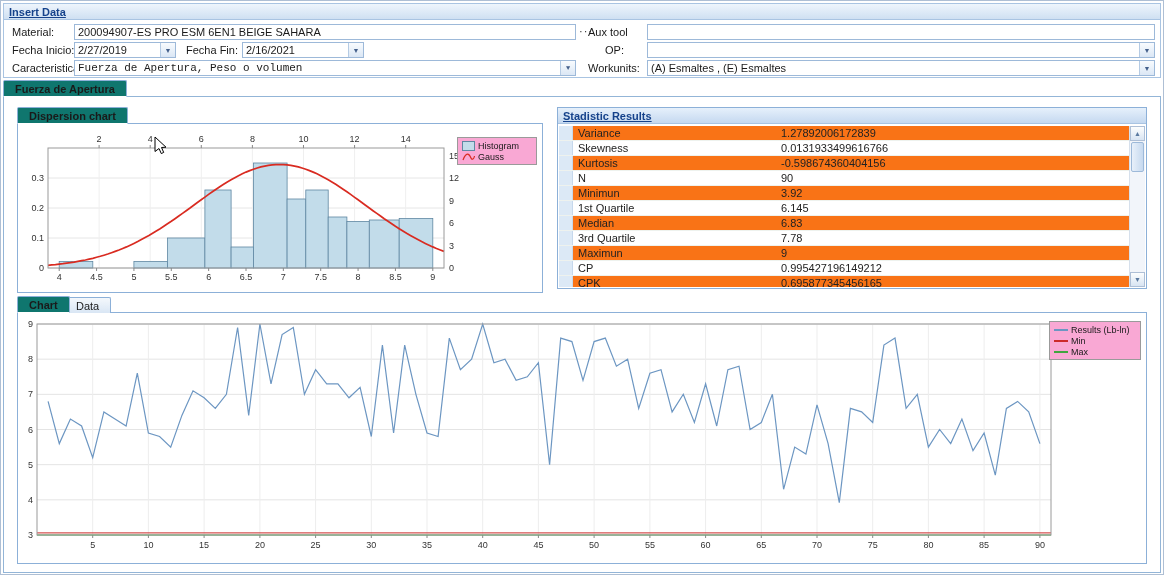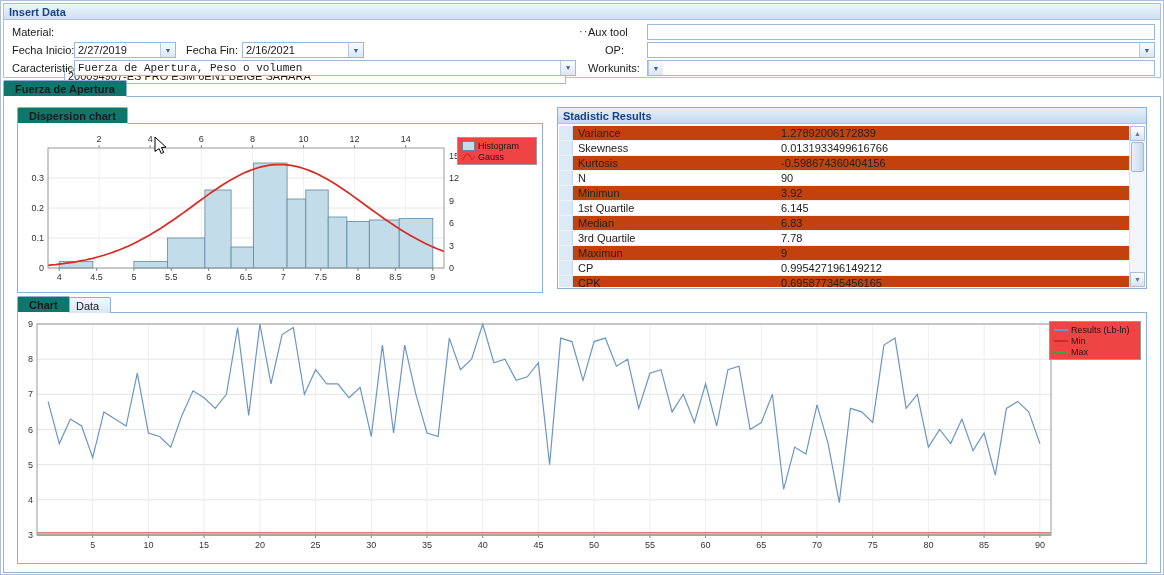--- a/index.html
+++ b/index.html
@@ -1,57 +1,57 @@
 <!DOCTYPE html>
 <html><head>
 <meta charset="utf-8">
 <style>
   html,body{margin:0;padding:0;background:#f0f0f0;font-family:"Liberation Sans",sans-serif;}
   .app{position:relative;width:1164px;height:575px;background:#ffffff;border:1px solid #aebfd4;box-sizing:border-box;font-size:11px;color:#1a1a1a;overflow:hidden;}
   .panel{position:absolute;border:1px solid #8cb0d8;background:#fff;box-sizing:border-box;}
   .group-header{height:16px;line-height:15px;padding:1px 5px;font-weight:bold;color:#15428b;
-    background:linear-gradient(#eef5fc,#cfe0f2);border-bottom:1px solid #a9c4e2;box-sizing:border-box;}
+    background:linear-gradient(#eef5fc,#cfe0f2);border-bottom:1px solid #a9c4e2;box-sizing:border-box;text-decoration:underline;}
   .lbl{position:absolute;height:14px;line-height:14px;white-space:nowrap;}
   .field{position:absolute;height:16px;border:1px solid #9db9d9;background:#fff;box-sizing:border-box;
     display:flex;align-items:center;overflow:hidden;}
   .field .val{flex:1;padding:0 3px;white-space:nowrap;overflow:hidden;line-height:14px;}
   .combo-arrow{width:14px;height:100%;border-left:1px solid #b5cbe4;background:linear-gradient(#f8fbfe,#dbe7f5);
     display:flex;align-items:center;justify-content:center;color:#44608c;font-size:7px;flex:0 0 auto;}
   .dots-btn{position:absolute;height:16px;width:16px;line-height:14px;text-align:center;color:#333;
     background:#fff;cursor:default;letter-spacing:1px;}
   .tab{position:absolute;height:17px;line-height:16px;padding:0 11px;background:#0f766e;border:1px solid #8cb0d8;
     border-radius:2px 2px 0 0;box-sizing:border-box;font-weight:bold;z-index:3;border-bottom:1px solid #fff;}
   .tab.unsel{background:linear-gradient(#f4f8fc,#d9e6f4);font-weight:normal;z-index:1;border-bottom:none;height:16px;}
-  .legend-box{position:absolute;border:1px solid #9a9a9a;background:#ef4444;padding:2px 4px;font-size:9px;z-index:4;}
+  .legend-box{position:absolute;border:1px solid #9a9a9a;background:#f9a8d4;padding:2px 4px;font-size:9px;z-index:4;}
   .legend-item{display:flex;align-items:center;height:11px;white-space:nowrap;}
   .legend-item .mark{margin-right:3px;flex:0 0 auto;}
   .stats-table{position:absolute;left:1px;right:16px;top:18px;bottom:1px;overflow:hidden;background:#fff;}
   .stats-row{display:flex;height:14px;line-height:14px;border-bottom:1px solid #eef2ee;}
-  .stats-row.alt{background:#c2410c;}
+  .stats-row.alt{background:#f97316;}
   .cell-icon{width:13px;background:#dce9f6;border-right:1px solid #c6d8ec;flex:0 0 auto;}
   .cell-name{width:186px;padding-left:5px;flex:0 0 auto;color:#222;}
   .cell-value{flex:1;padding-left:4px;color:#222;margin-left:13px;}
   .scrollbar{position:absolute;top:18px;bottom:1px;right:1px;width:15px;background:#f2f5fa;border-left:1px solid #d6e0ec;}
   .sb-btn{position:absolute;left:0;width:15px;height:15px;background:linear-gradient(#fdfefe,#d8e4f2);
     border:1px solid #aebfd6;box-sizing:border-box;color:#5b7aa0;font-size:7px;text-align:center;line-height:13px;}
   .sb-thumb{position:absolute;left:1px;width:13px;height:30px;top:16px;background:linear-gradient(90deg,#e8f0fa,#c6d9ef);
     border:1px solid #9db9d9;box-sizing:border-box;border-radius:2px;}
   svg text.tick{font-family:"Liberation Sans",sans-serif;font-size:9px;fill:#333;}
   .cursor{position:absolute;z-index:9;}
 </style>
 </head>
 <body>
 
 <div class="app">
 
   <div class="panel" style="left:2px;top:2px;width:1158px;height:75px;border-color:#a9c4e2;">
     <div class="group-header">Insert Data</div>
 
     <div class="lbl" style="left:8px;top:21px;">Material:</div>
-    <div class="field" style="left:60px;top:20px;width:502px;margin-top:44px;">
+    <div class="field" style="left:70px;top:20px;width:502px;">
       <span class="val">200094907-ES PRO ESM 6EN1 BEIGE SAHARA</span>
     </div>
     <div class="dots-btn" style="left:574px;top:20px;">···</div>
 
     <div class="lbl" style="left:584px;top:21px;">Aux tool</div>
     <div class="field" style="left:643px;top:20px;width:508px;">
       <span class="val"></span>
     </div>
 
     <div class="lbl" style="left:8px;top:39px;">Fecha Inicio:</div>
@@ -70,20 +70,21 @@
       <span class="combo-arrow">▼</span>
     </div>
 
     <div class="lbl" style="left:8px;top:57px;">Caracteristicas:</div>
     <div class="field" style="left:70px;top:56px;width:502px;font-family:Liberation Mono, monospace;">
       <span class="val">Fuerza de Apertura, Peso o volumen</span>
       <span class="combo-arrow">▼</span>
     </div>
     <div class="lbl" style="left:584px;top:57px;">Workunits:</div>
     <div class="field" style="left:643px;top:56px;width:508px;">
+      <span class="val">(A) Esmaltes , (E) Esmaltes</span>
       <span class="combo-arrow">▼</span>
     </div>
   </div>
 
   <div class="tab" style="left:2px;top:79px;">Fuerza de Apertura</div>
   <div class="panel" style="left:2px;top:95px;width:1158px;height:477px;border-color:#93b5d7;"></div>
 
   <div class="tab" style="left:16px;top:106px;font-size:11px;">Dispersion chart</div>
   <div class="panel" style="left:16px;top:122px;width:526px;height:170px;">
     <svg width="516" height="166" style="position:absolute;left:2px;top:0px;">

